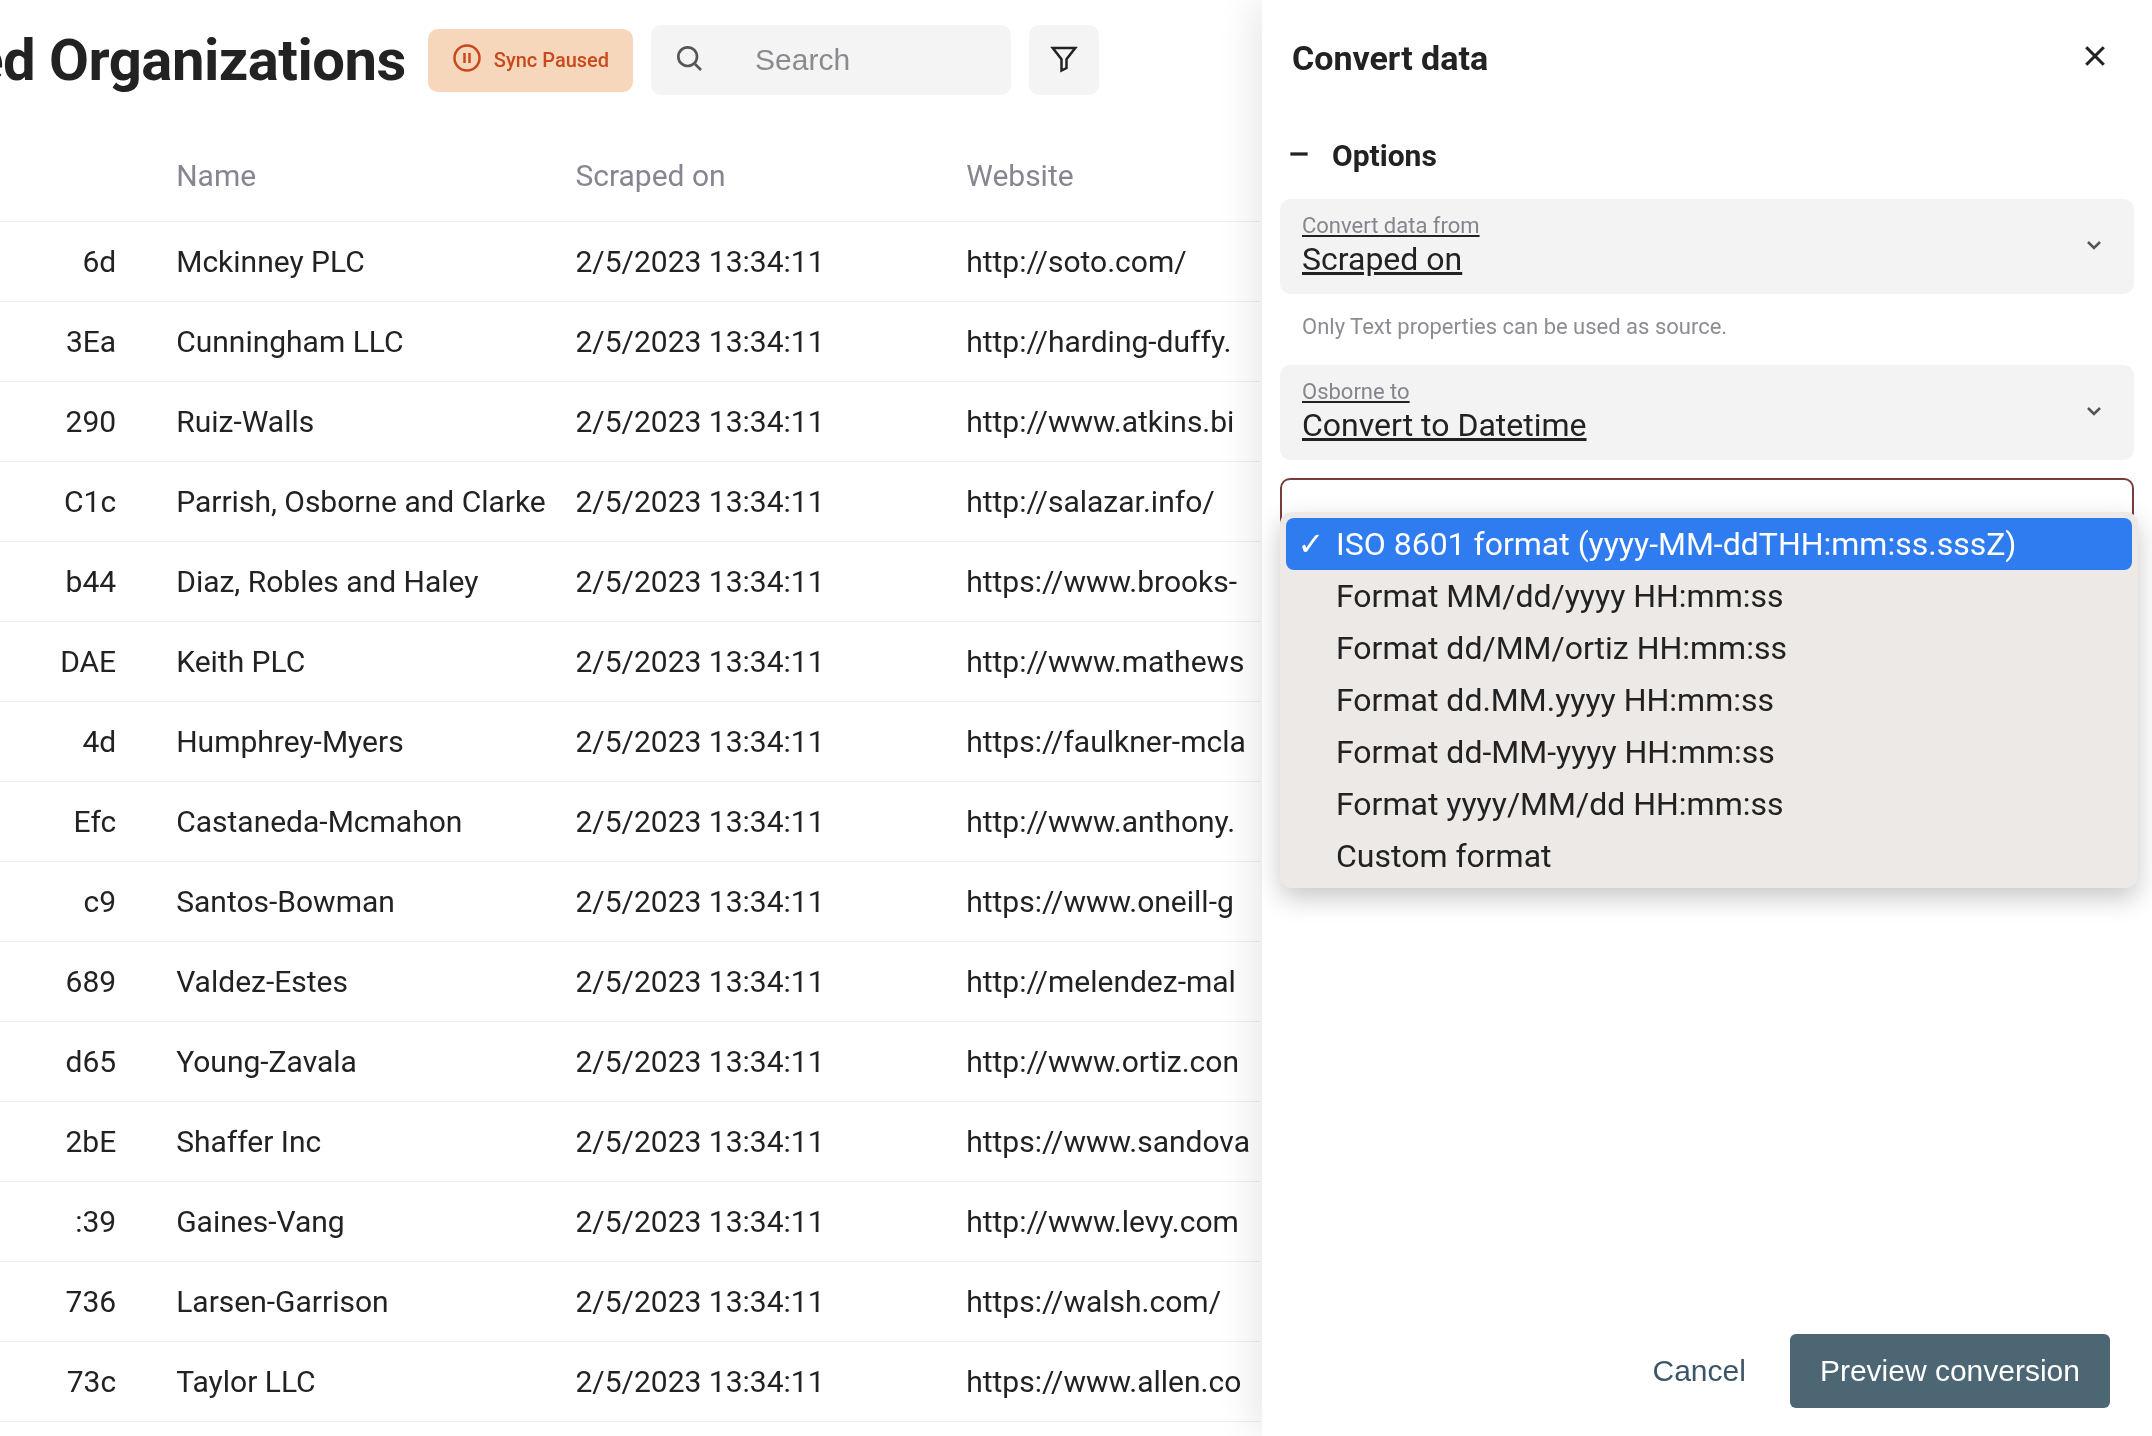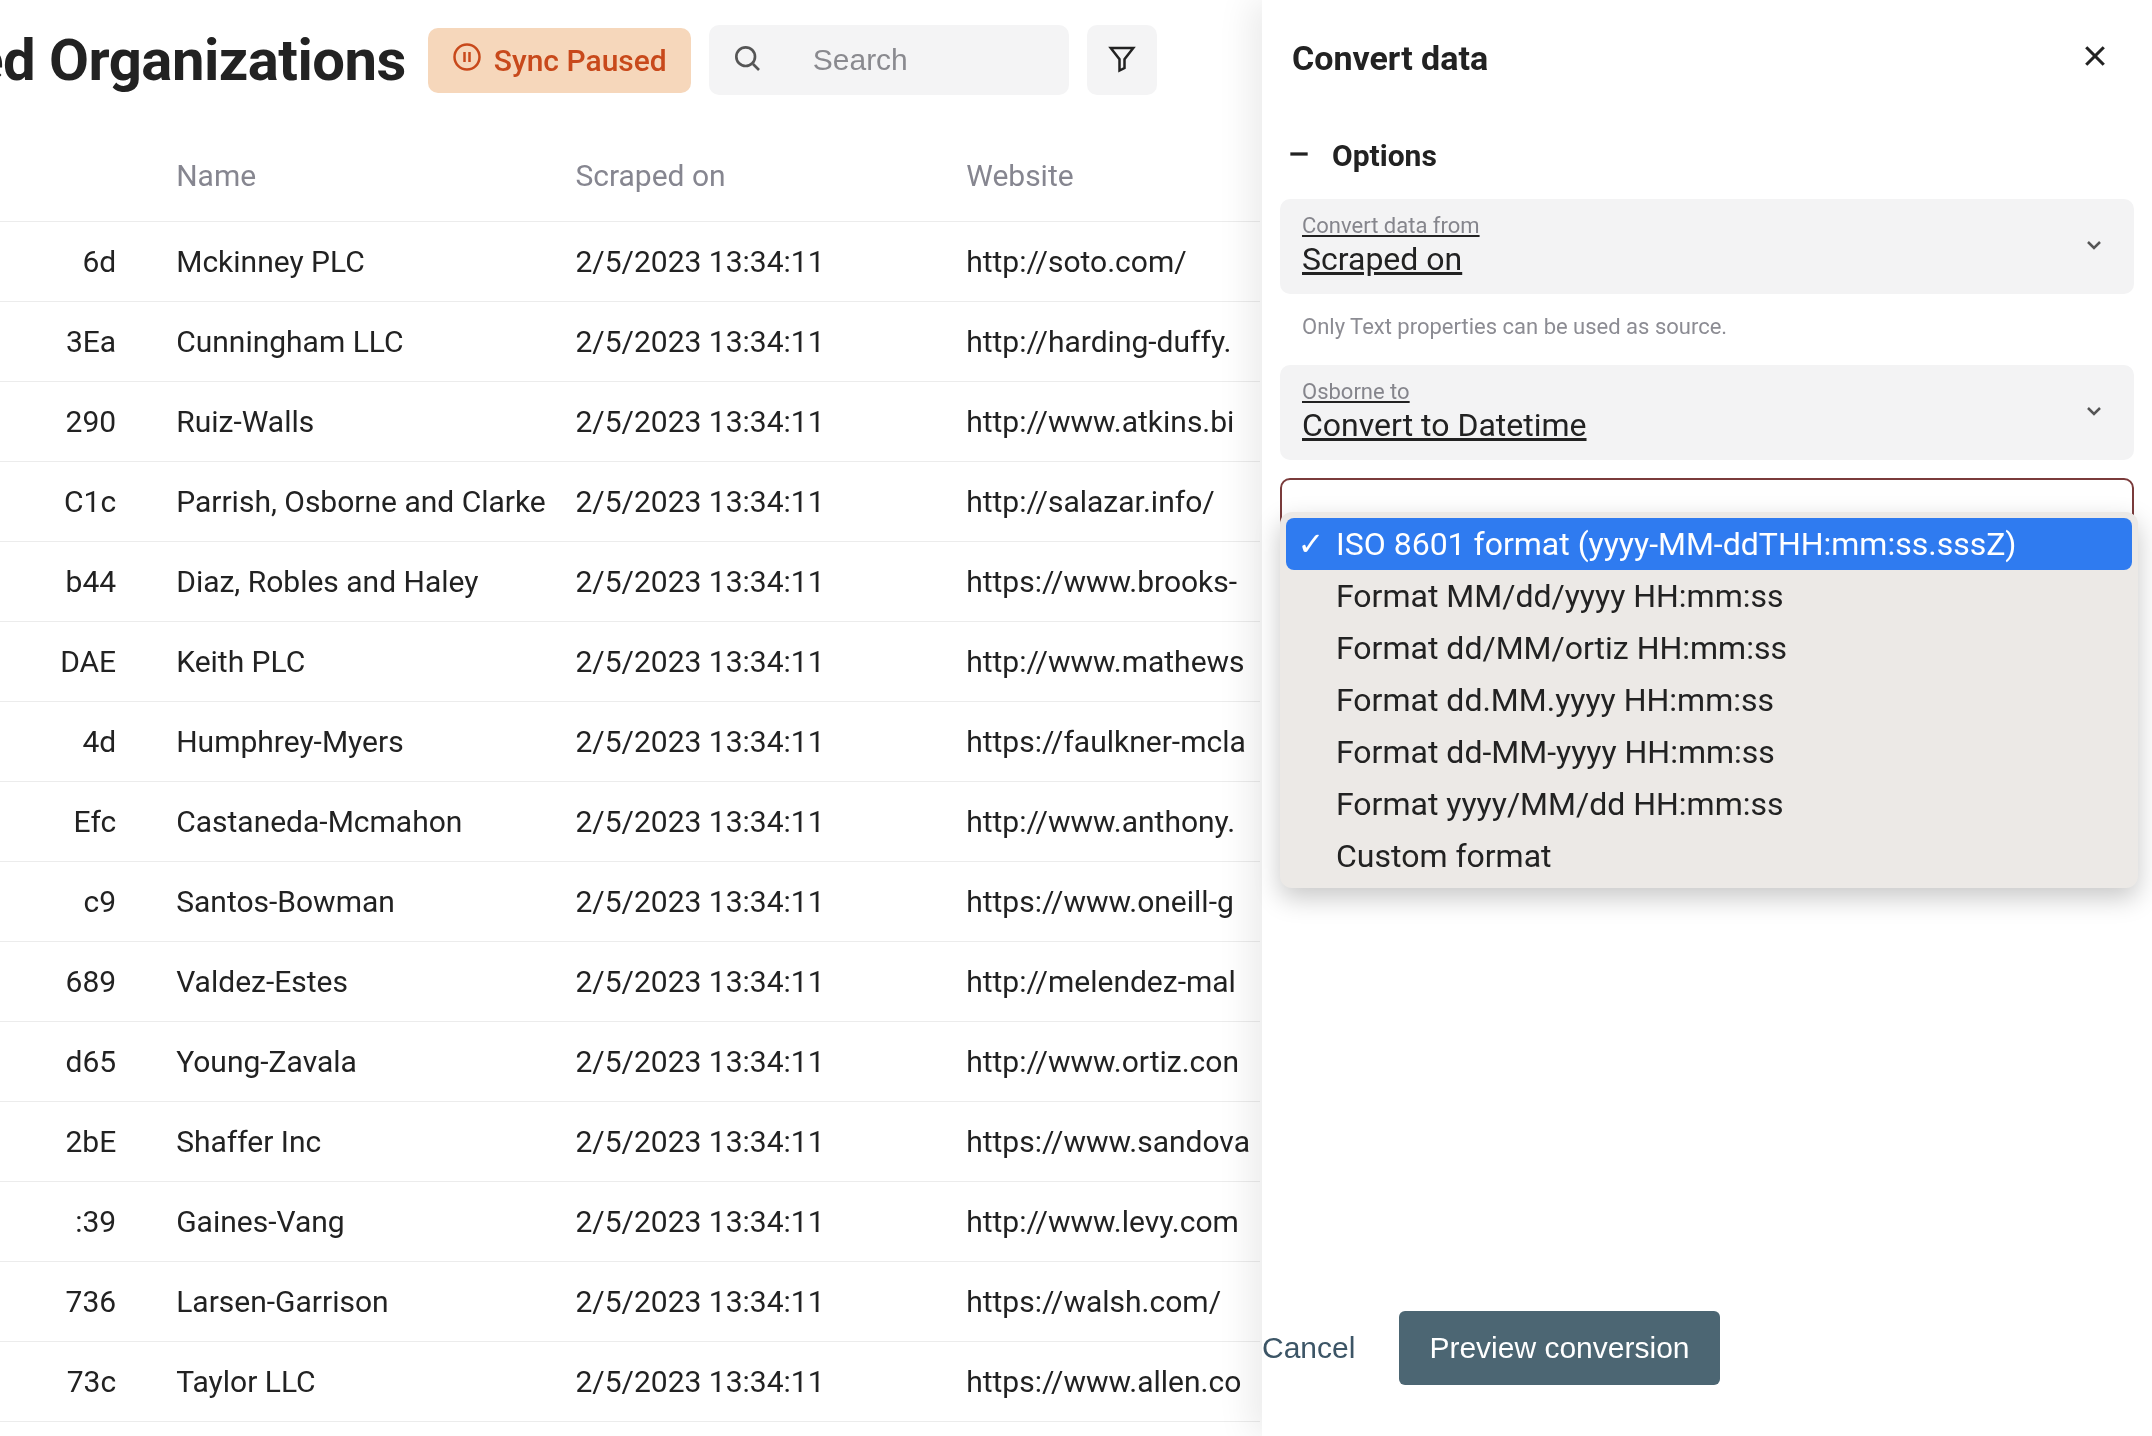--- a/index.html
+++ b/index.html
@@ -33,21 +33,21 @@
     margin-left: -60px; 
   }
   .sync-badge {
     display: flex;
     align-items: center;
     gap: 12px;
     background: #f6d7bb;
     color: #c8491b;
     border-radius: 10px;
     padding: 14px 24px;
-    font-size: 30px;
+    font-size: 20px;
     font-weight: 500;
   }
   .sync-badge svg { width: 30px; height: 30px; }
 
   .search-box {
     display: flex;
     align-items: center;
     gap: 16px;
     background: #f4f4f5;
     border-radius: 10px;
@@ -208,23 +208,23 @@
     justify-content: center;
   }
   .dropdown .opt.selected {
     background: #2f7bf0;
     color: #fff;
   }
 
   .panel-footer {
     display: flex;
     align-items: center;
-    justify-content: flex-start;
+    justify-content: flex-end;
     gap: 44px;
-    padding: 0 42px 51px 0;
+    padding: 0 42px 28px 0;
   }
   .btn-text {
     font-size: 30px;
     color: #3c5566;
     background: transparent;
     border: none;
     cursor: pointer;
   }
   .btn-primary {
     font-size: 30px;

